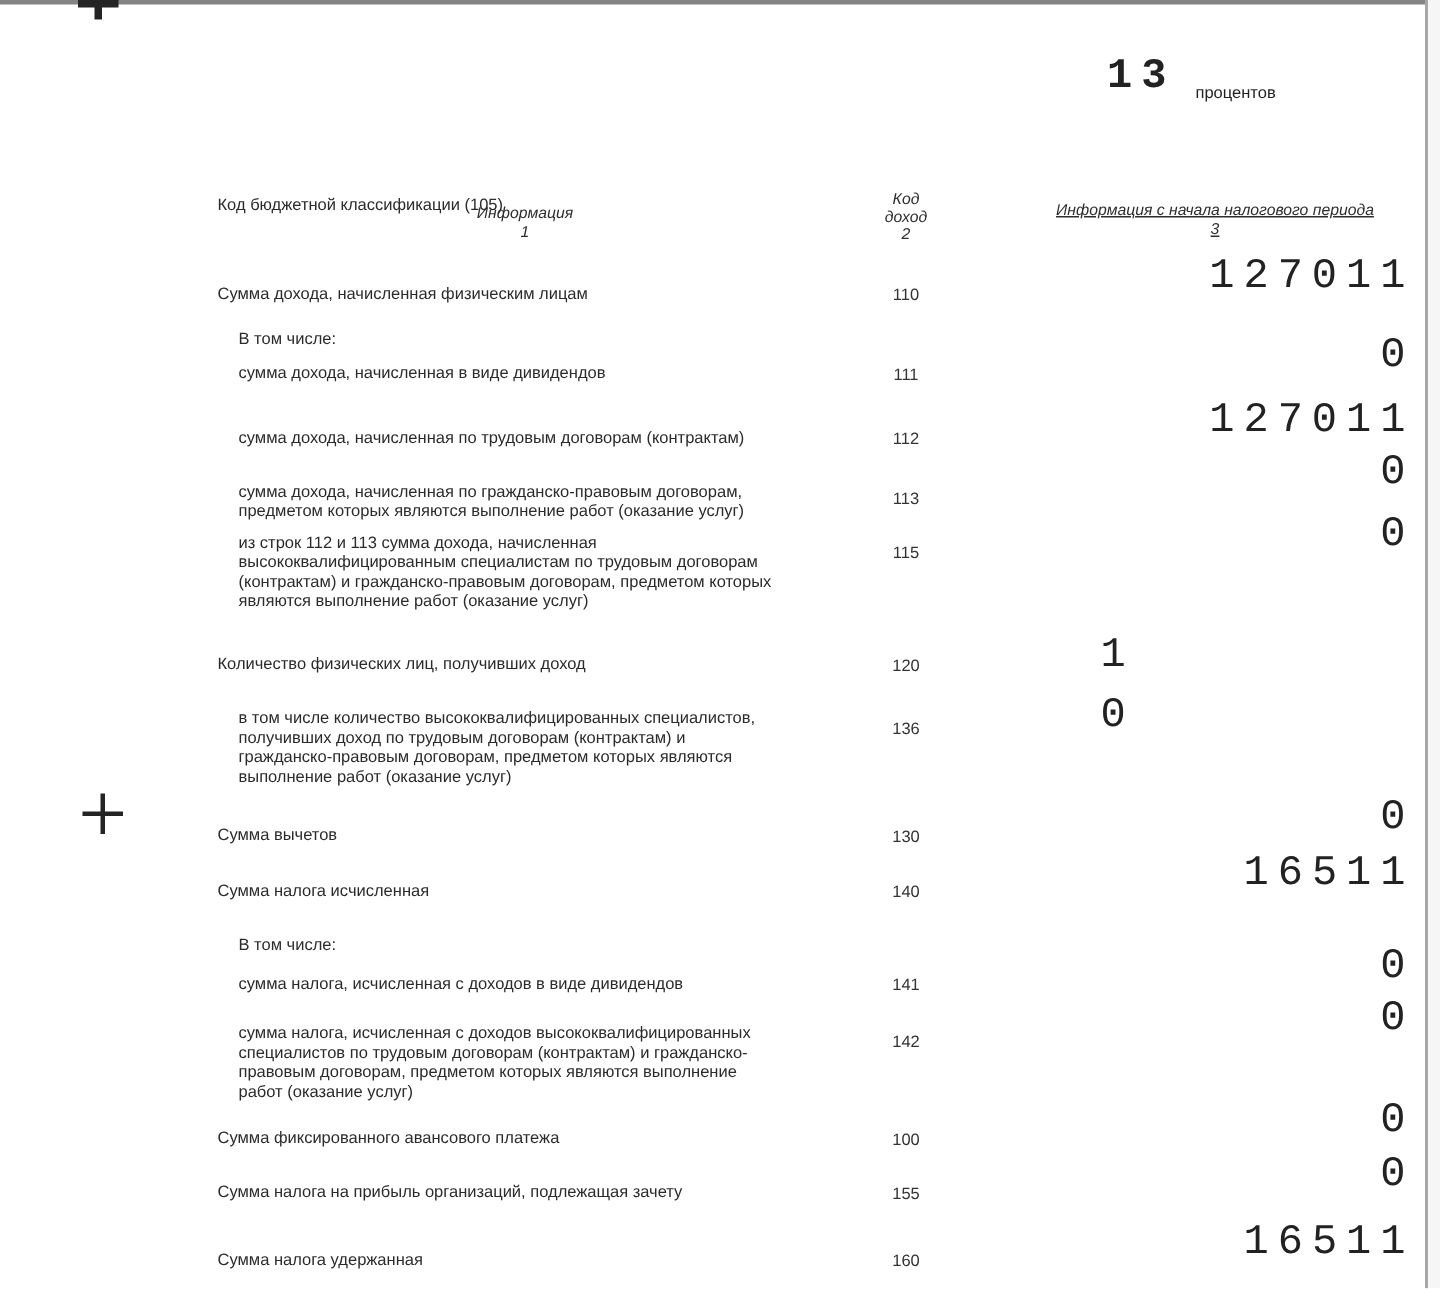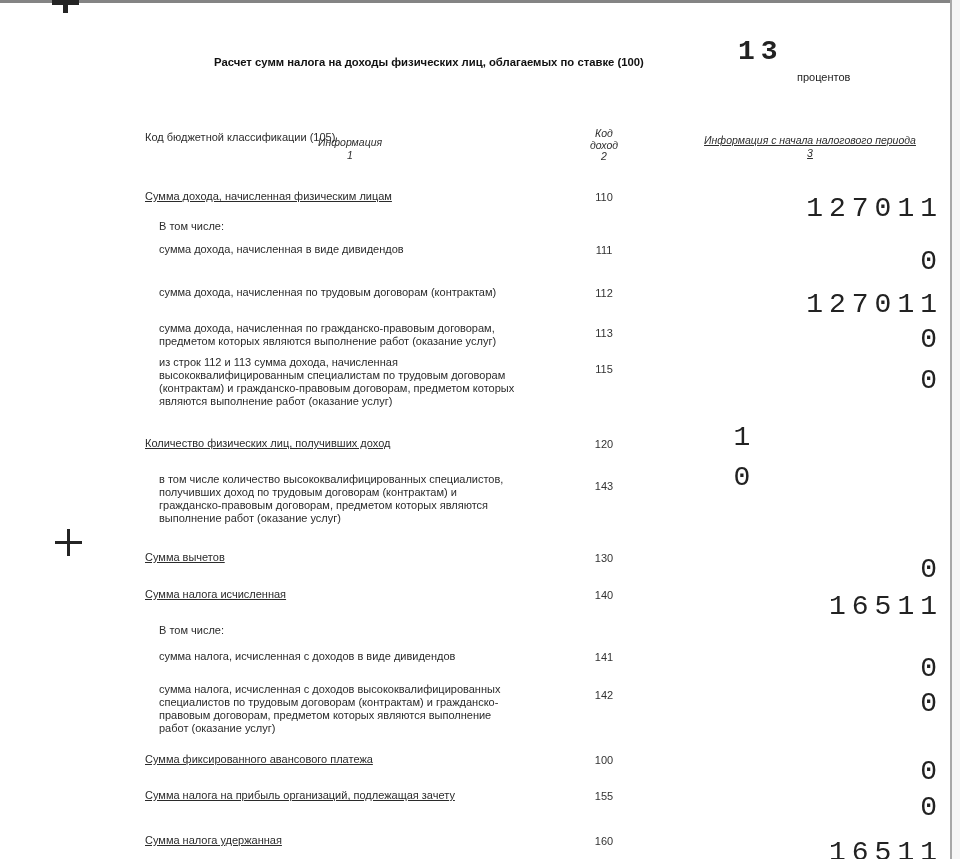--- a/index.html
+++ b/index.html
@@ -17,58 +17,57 @@
   .section-title {
     position:absolute; left:129px; top:16px; width:800px;
     text-align:center; font-size:12.5px; font-weight:bold; color:#0a0a0a;
   }
   .rate-label {
     position:absolute; left:214px; top:56px;
     font-size:11.3px; font-weight:bold; color:#111;
   }
   .mono { font-family:"Liberation Mono", monospace; color:#222; line-height:1; }
   .rate-value { position:absolute; left:738px; top:38px; font-size:28px; letter-spacing:6px;font-weight:bold; }
-  .rate-suffix { position:absolute; left:797px; top:71px; font-size:11px; color:#222; }
+  .rate-suffix { position:absolute; left:797px; top:56px; font-size:11px; color:#222; }
   .kbk-label { position:absolute; left:145px; top:95px; font-size:11px; color:#2b2b2b;margin-top:36px; }
   .kbk-value { position:absolute; right:20px; top:76px; font-size:28px; letter-spacing:4px; }
 
   .thead { position:absolute; left:0; top:0; width:100%; }
   .th { position:absolute; text-align:center; font-style:italic; font-size:10.5px; line-height:13px; color:#2e2e2e; white-space:pre-line; }
   .th-1 { left:280px; top:136px; width:140px; }
   .th-2 { left:566px; top:128px; width:76px; line-height:11.5px; }
   .th-3 { left:660px; top:134px; width:300px;text-decoration:underline; }
 
   .row-label {
     position:absolute; width:440px;
     font-size:11px; line-height:13px; color:#2b2b2b; white-space:pre-line;
   }
-  .main { left:145px;text-decoration:underline; }
+  .main { left:145px; }
   .sub  { left:159px; }
   .row-code {
     position:absolute; left:574px; width:60px; text-align:center;
     font-size:11px; line-height:13px; color:#333;
   }
   .val { position:absolute; font-family:"Liberation Mono", monospace; font-size:28px; line-height:28px; letter-spacing:6px; color:#222; }
-  .val-right  { right:17px; text-align:right;margin-top:24px; }
+  .val-right  { right:17px; text-align:right; }
   .val-center { left:690px; width:110px; text-align:center; }
 </style>
 </head>
 <body>
 
 <div class="sheet">
 
   <div class="edge-top"></div>
   <div class="edge-right-strip"></div>
   <div class="edge-right-line"></div>
   <div class="mark" style="left:52px;top:0;width:27px;height:5px;"></div>
   <div class="mark" style="left:63px;top:0;width:5px;height:13px;"></div>
   <div class="mark" style="left:55px;top:541px;width:27px;height:3px;"></div>
   <div class="mark" style="left:67px;top:529px;width:3px;height:27px;"></div>
 
-  <div class="rate-label">Расчет сумм налога на доходы физических лиц, облагаемых по ставке (100)</div>
   <div class="rate-value mono">13</div>
   <div class="rate-suffix">процентов</div>
   <div class="kbk-label">Код бюджетной классификации  (105)</div>
 
   <div class="thead">
     <div class="th th-1"><span>Информация</span>
 <span>1</span></div>
     <div class="th th-2"><span>Код
 доход</span>
 <span>2</span></div>
@@ -118,21 +117,21 @@
     <span class="row-label main" style="top:437px">Количество физических лиц, получивших доход</span>
     <span class="row-code" style="top:438px">120</span>
     <span class="val val-center" style="top:424px">1</span>
   </div>
 
   <div>
     <span class="row-label sub" style="top:473px">в том числе количество высококвалифицированных специалистов,
 получивших доход по трудовым договорам (контрактам) и
 гражданско-правовым договорам, предметом которых являются
 выполнение работ (оказание услуг)</span>
-    <span class="row-code" style="top:480px">143</span>
+    <span class="row-code" style="top:480px">136</span>
     <span class="val val-center" style="top:464px">0</span>
   </div>
 
   <div>
     <span class="row-label main" style="top:551px">Сумма вычетов</span>
     <span class="row-code" style="top:552px">130</span>
     <span class="val val-right" style="top:532px">0</span>
   </div>
 
   <div>

